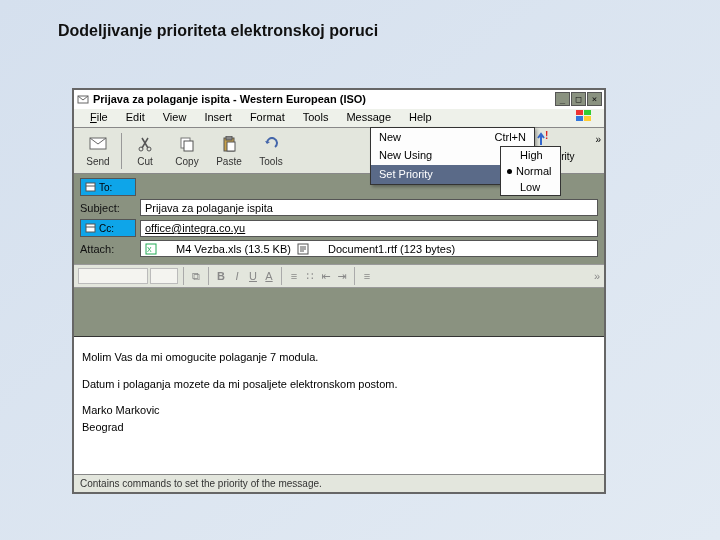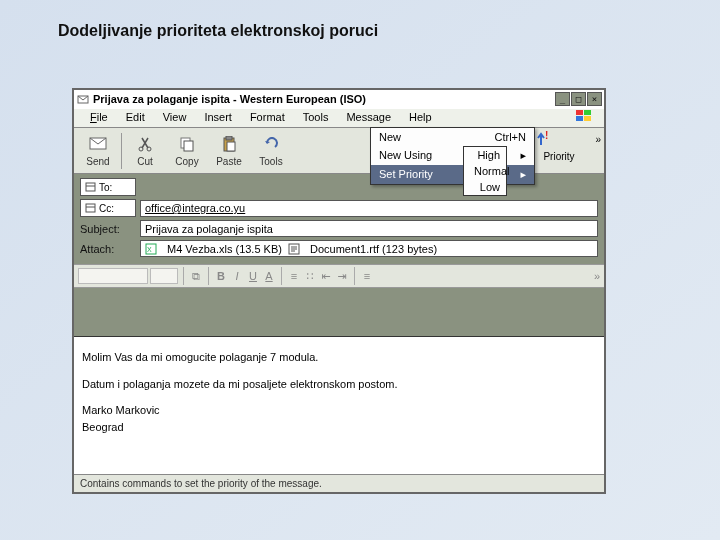--- a/index.html
+++ b/index.html
@@ -94,22 +94,22 @@
     display: flex; padding: 3px 8px;
     font-size: 11px;
     color: #000;
   }
   .dm-row .lbl { flex: 1; }
   .dm-row.highlight {
     background: #5a6a88; color: #fff; gap: 21px;
   }
   .submenu {
     position: absolute;
-    left: 389px; top: 18px;
-    width: 44px;
+    left: 426px; top: 18px;
+    width: 61px;
     background: #fdfdfd;
     border: 1px solid #333;
     z-index: 6;
   }
   .sm-row {
     padding: 2px 6px; font-size: 11px;
     display: flex; align-items: center; gap: 4px;
   }
   .bullet { width: 5px; height: 5px; background: #000; border-radius: 50%; display: inline-block; }
   .priority-btn {
@@ -121,37 +121,37 @@
     background: #8a9280;
     padding: 4px 6px;
   }
   .field-row {
     display: flex; align-items: center;
     margin-bottom: 3px;
     gap: 4px;
   }
   .field-lbl-btn {
     width: 56px; height: 18px;
-    background: #ffffff;
+    background: #0ea5e9;
     border: 1px solid #555;
     font-size: 10px;
     display: flex; align-items: center; justify-content: flex-start;
     padding-left: 4px; gap: 3px;
   }
   .field-lbl { width: 56px; font-size: 11px; color: #111; }
   .field-input {
     flex: 1; height: 17px;
     background: #fff;
     border: 1px solid #555;
     padding: 1px 4px;
     font-size: 11px;
     display: flex; align-items: center; gap: 6px;
   }
   .attach-item {
-    display: inline-flex; align-items: center; gap: 10px;
+    display: inline-flex; align-items: center; gap: 19px;
   }
   .format-bar {
     height: 24px;
     background: #e3e6dd;
     border-top: 1px solid #999;
     border-bottom: 1px solid #999;
     display: flex; align-items: center; gap: 2px;
     padding: 0 4px;
     font-size: 11px;
     color: #888;
@@ -315,35 +315,35 @@
     <div class="field-row">
       <div class="field-lbl-btn">
         <svg width="11" height="10">
             <rect x="1" y="1" width="9" height="8" fill="#fff" stroke="#555"></rect>
             <line x1="1" y1="4" x2="10" y2="4" stroke="#555"></line>
           </svg>
         <span>To:</span>
       </div>
     </div>
     <div class="field-row">
+      <div class="field-lbl">Subject:</div>
+      <div class="field-input">
+          <span>Prijava za polaganje ispita</span>
+        </div>
+    </div>
+    <div class="field-row">
       <div class="field-lbl-btn">
         <svg width="11" height="10">
             <rect x="1" y="1" width="9" height="8" fill="#fff" stroke="#555"></rect>
             <line x1="1" y1="4" x2="10" y2="4" stroke="#555"></line>
           </svg>
         <span>Cc:</span>
       </div>
       <div class="field-input">
           <span style="text-decoration:underline">office@integra.co.yu</span>
-        </div>
-    </div>
-    <div class="field-row">
-      <div class="field-lbl">Subject:</div>
-      <div class="field-input">
-          <span>Prijava za polaganje ispita</span>
         </div>
     </div>
     <div class="field-row">
       <div class="field-lbl">Attach:</div>
       <div class="field-input">
         <span class="attach-item">
           <svg width="12" height="12">
               <rect x="1" y="1" width="10" height="10" fill="#fff" stroke="#2a5"></rect>
               <text x="2" y="9" font-size="7" fill="#2a5">X</text>
             </svg>

